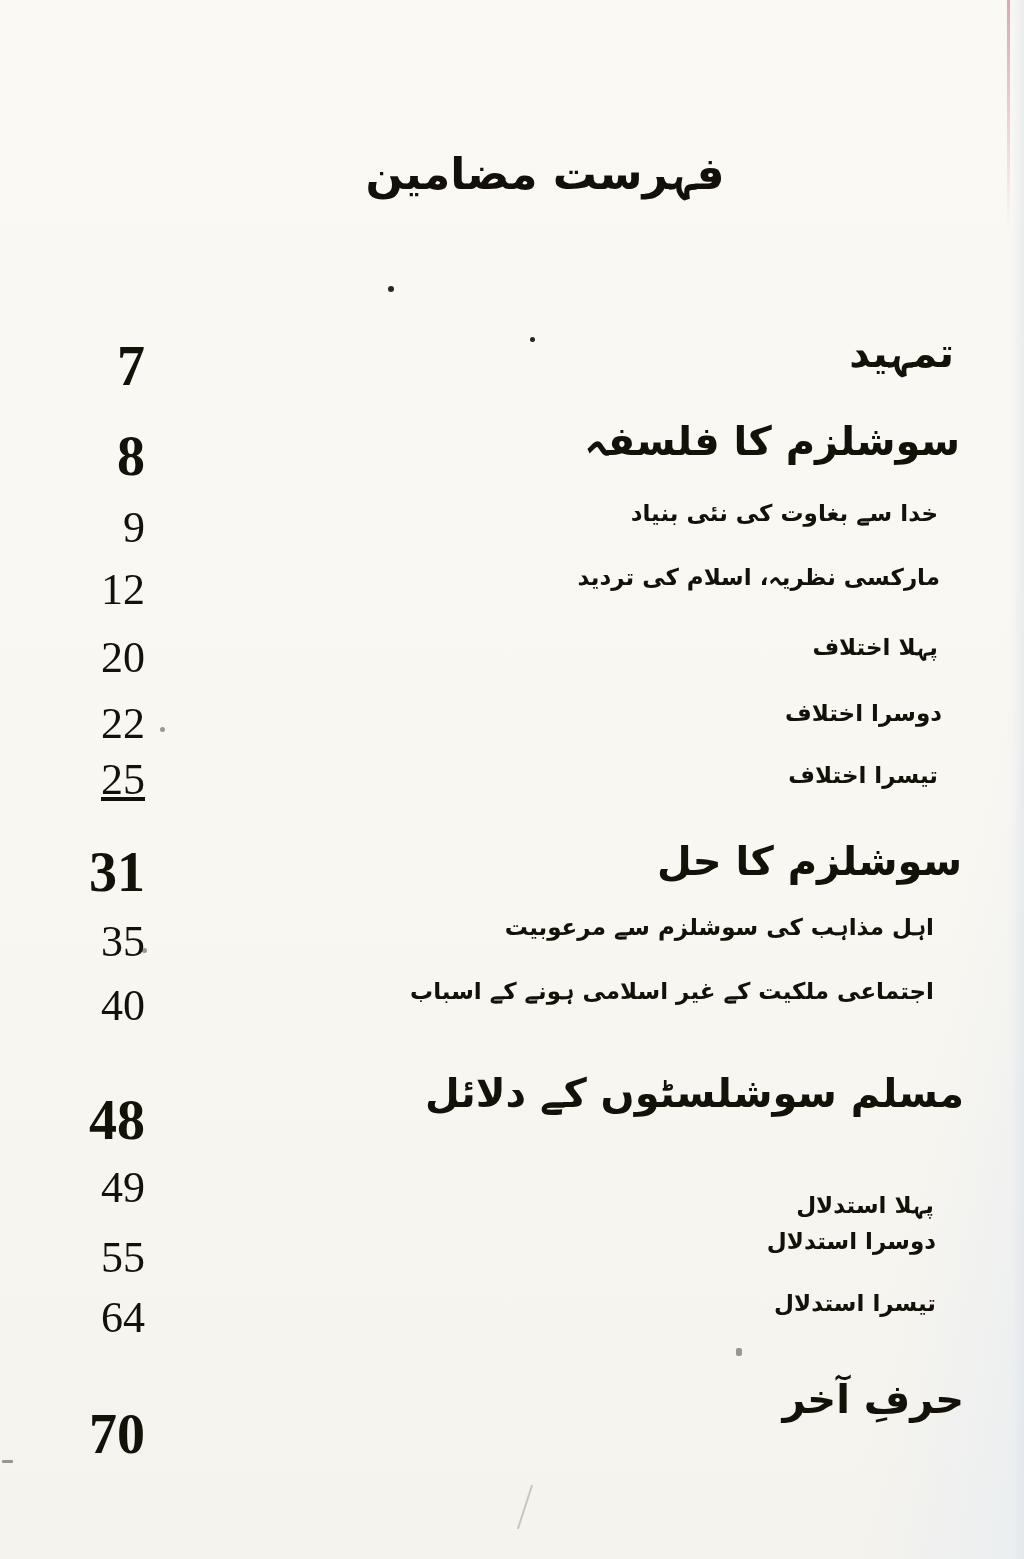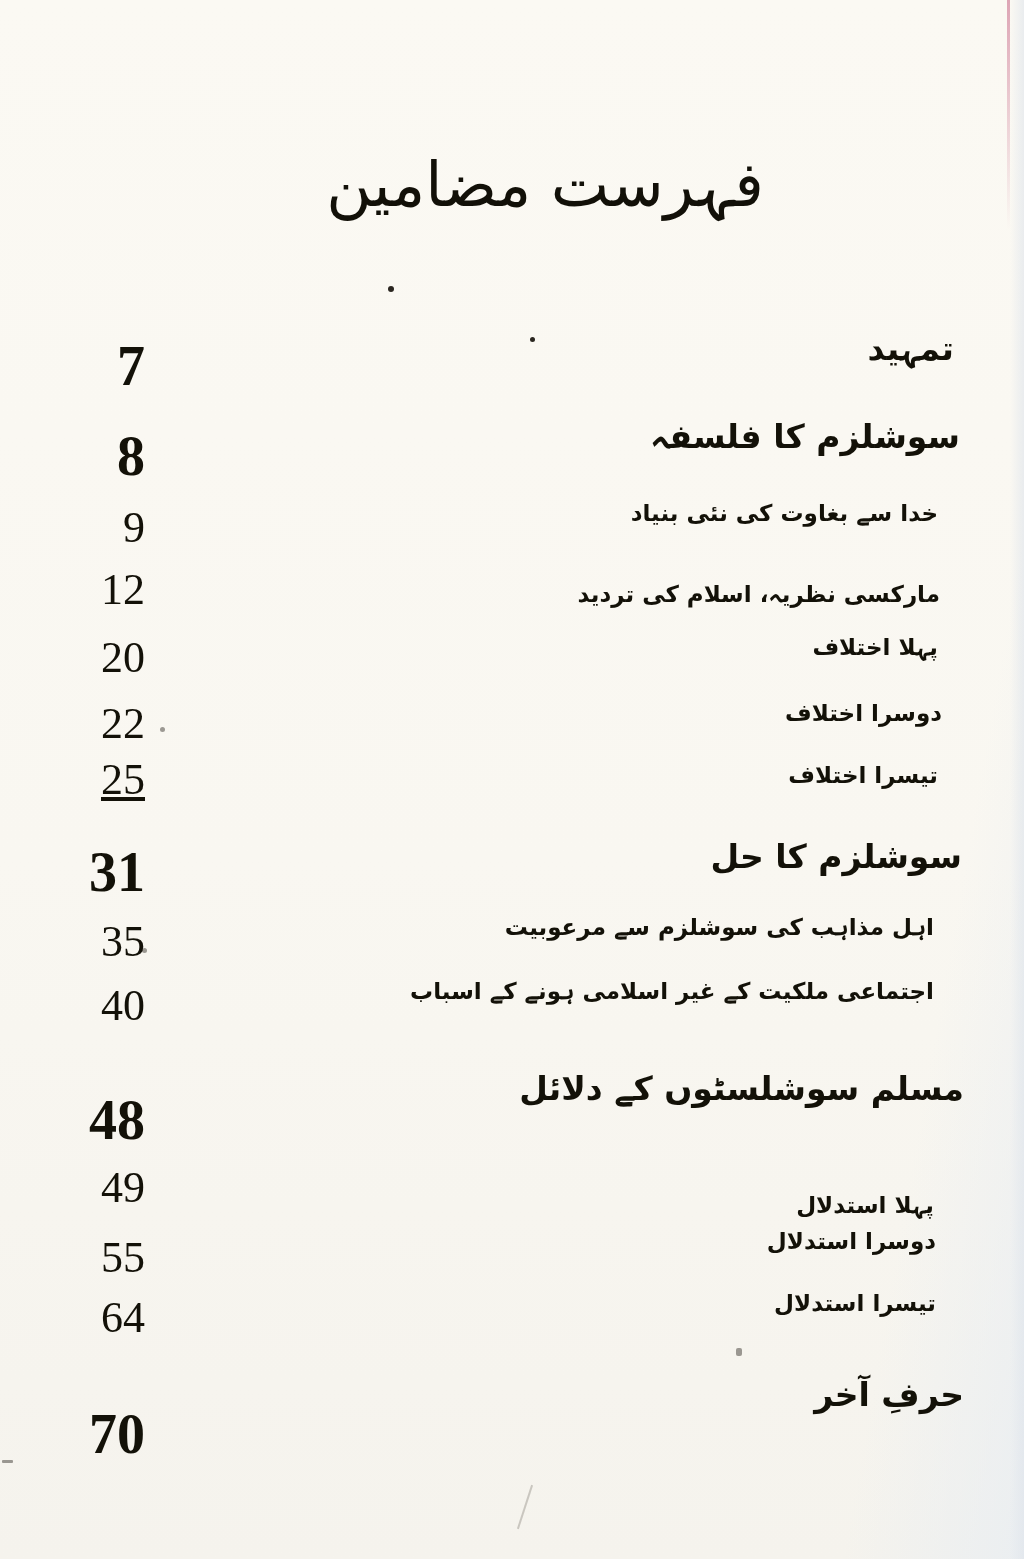--- a/index.html
+++ b/index.html
@@ -34,22 +34,22 @@
     pointer-events: none;
   }
   .page-title {
     position: absolute;
     top: 148px;
     left: 260px;
     width: 570px;
     margin: 0;
     text-align: center;
     direction: rtl;
-    font-size: 62px;
-    font-weight: 400;
+    font-size: 44px;
+    font-weight: 700;
     letter-spacing: 1px;
     color: #121008;
   }
   .toc { position: absolute; inset: 0; }
   .toc-row { position: absolute; left: 0; width: 100%; height: 0; }
   .toc-num {
     position: absolute;
     left: 55px;
     width: 90px;
     text-align: right;
@@ -58,21 +58,21 @@
     line-height: 1;
   }
   .toc-label {
     position: absolute;
     direction: rtl;
     white-space: nowrap;
     line-height: 1.15;
     color: #131108;
   }
   .lvl-section .toc-num  { font-size: 56px; font-weight: 700; }
-  .lvl-section .toc-label{ font-size: 33px; font-weight: 700; }
+  .lvl-section .toc-label{ font-size: 40px; font-weight: 700; }
   .lvl-sub .toc-num      { font-size: 44px; font-weight: 400; }
   .lvl-sub .toc-label    { font-size: 23px; font-weight: 700; }
   .speck {
     position: absolute;
     background: #2a2620;
     border-radius: 50%;
     pointer-events: none;
   }
   .speck.faint { opacity: .45; }
   .scratch {
@@ -98,21 +98,21 @@
       <div class="toc-row lvl-section">
         <span class="toc-num" style="top: 428px;">8</span>
         <span class="toc-label" dir="rtl" style="top: 418px; right: 64px;">سوشلزم کا فلسفہ</span>
       </div>
       <div class="toc-row lvl-sub">
         <span class="toc-num" style="top: 506px;">9</span>
         <span class="toc-label" dir="rtl" style="top: 500px; right: 86px;">خدا سے بغاوت کی نئی بنیاد</span>
       </div>
       <div class="toc-row lvl-sub">
         <span class="toc-num" style="top: 568px;">12</span>
-        <span class="toc-label" dir="rtl" style="top: 564px; right: 84px; margin-top: 17px;">مارکسی نظریہ، اسلام کی تردید</span>
+        <span class="toc-label" dir="rtl" style="top: 564px; right: 84px;">مارکسی نظریہ، اسلام کی تردید</span>
       </div>
       <div class="toc-row lvl-sub">
         <span class="toc-num" style="top: 636px;">20</span>
         <span class="toc-label" dir="rtl" style="top: 634px; right: 86px; margin-left: 28px;">پہلا اختلاف</span>
       </div>
       <div class="toc-row lvl-sub">
         <span class="toc-num" style="top: 702px;">22</span>
         <span class="toc-label" dir="rtl" style="top: 700px; right: 82px;">دوسرا اختلاف</span>
       </div>
       <div class="toc-row lvl-sub">

